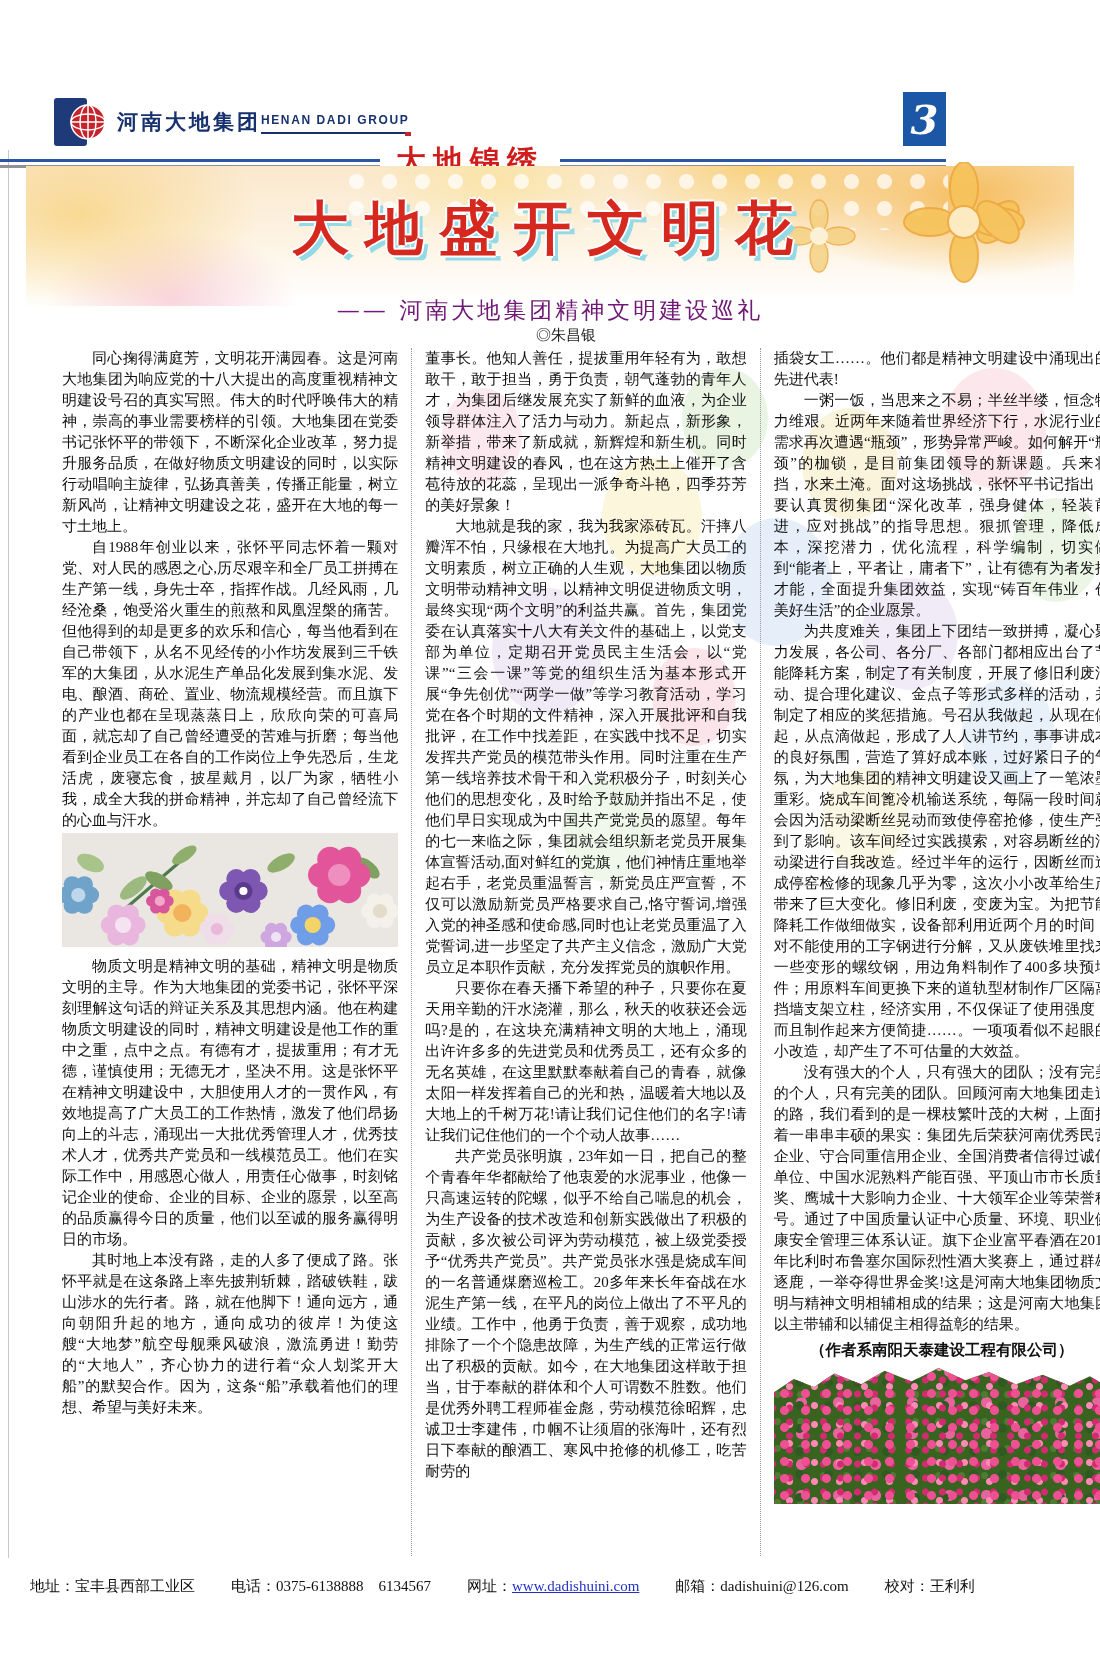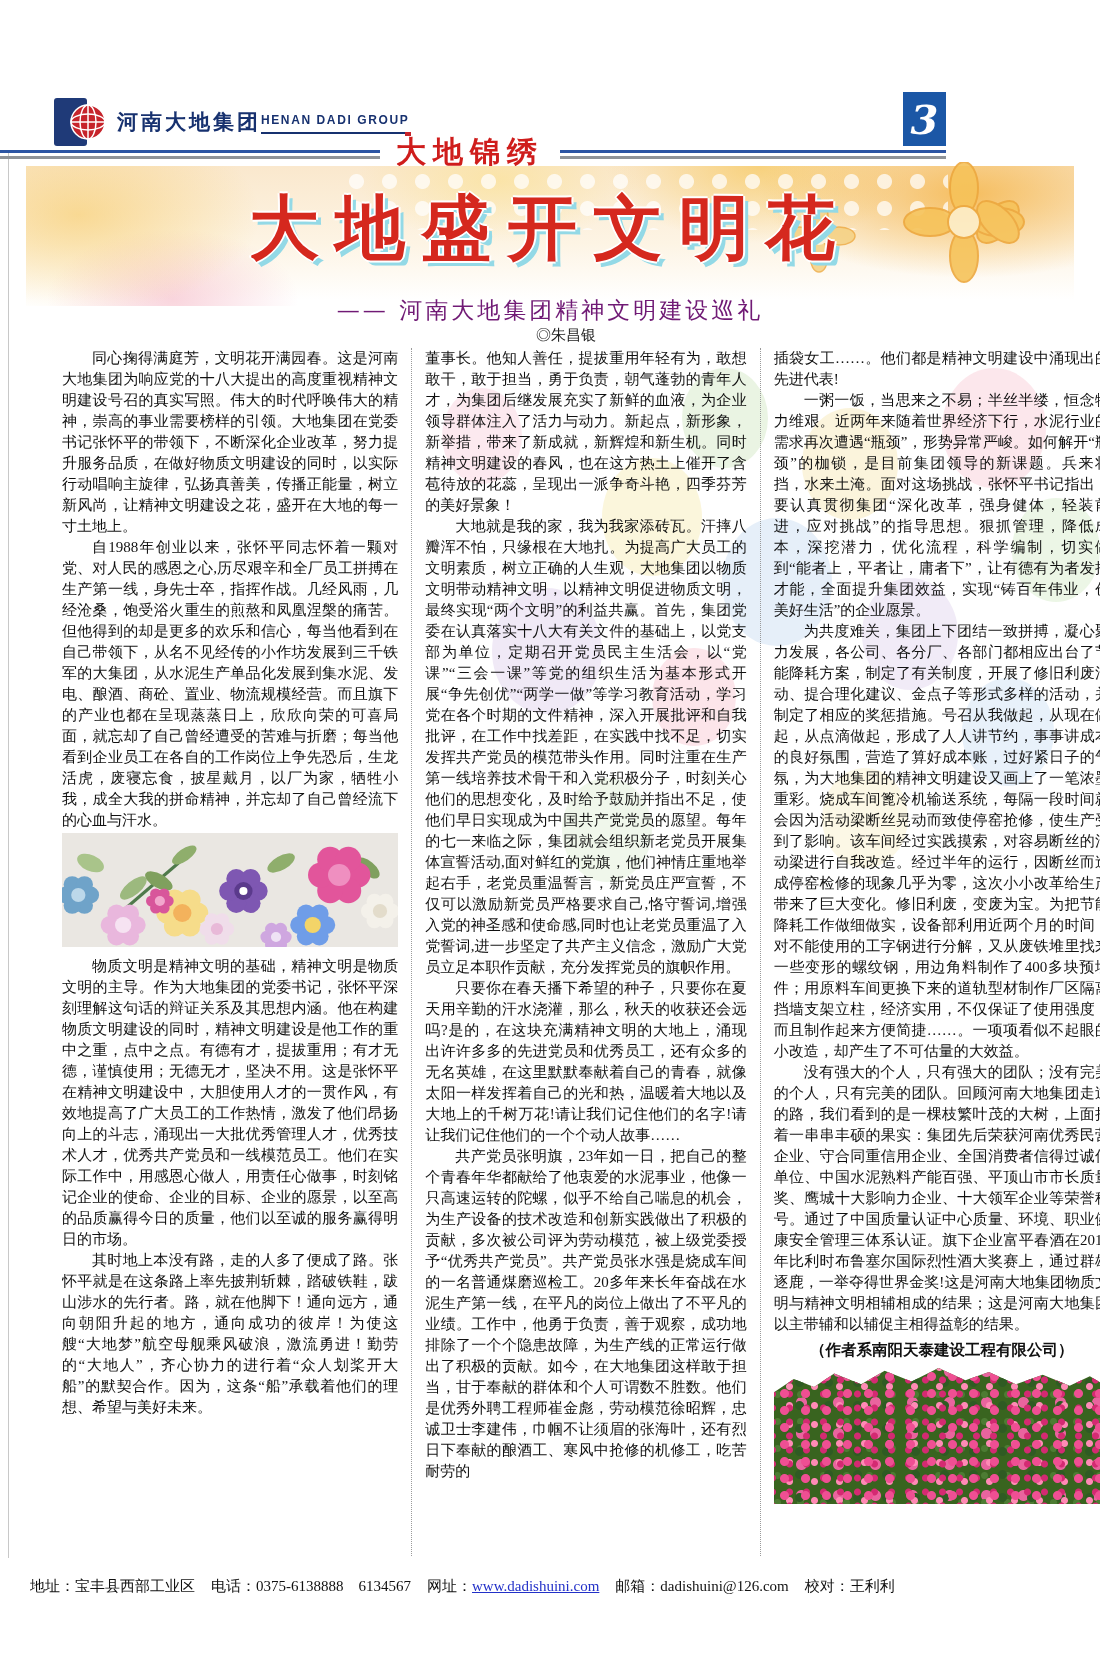--- a/index.html
+++ b/index.html
@@ -18,21 +18,21 @@
              letter-spacing:3px; color:#17316f; line-height:1.15; }
   .logo-en-wrap { position:relative; border-bottom:2px solid #17316f; padding-bottom:2px; }
   .logo-en { font-family:"Liberation Sans",sans-serif; font-weight:bold; font-size:12px;
              letter-spacing:1.6px; color:#17316f; }
   .logo-en-wrap::after { content:""; position:absolute; right:-2px; bottom:-4px; width:6px; height:4px; background:#c6242b; }
 
   .page-num { position:absolute; left:903px; top:92px; width:43px; height:54px; background:#1b57a6;
               color:#fff; display:flex; align-items:center; justify-content:center;
               font-family:"DejaVu Serif",serif; font-style:italic; font-weight:bold; font-size:40px; }
 
-  .rule-row { position:absolute; left:0; top:132px; width:946px; display:flex; align-items:center; }
+  .rule-row { position:absolute; left:0; top:141px; width:946px; display:flex; align-items:center; }
   .double-rule { height:9px; border-top:3px solid #2c55a3; border-bottom:3px solid #8f9398; }
   .double-rule.left { flex:0 0 380px; }
   .double-rule.right { flex:1; }
   .section-title { margin:0 16px; padding-bottom:4px; color:#cf1d1c;
                    font-family:"Liberation Sans",sans-serif; font-weight:bold; font-size:30px; letter-spacing:7px; }
 
   
   .banner { position:absolute; left:26px; top:166px; width:1048px; height:140px; overflow:visible;
     background:
       radial-gradient(ellipse 300px 120px at 90% 20%, rgba(244,178,66,.80), rgba(244,178,66,0) 70%),
@@ -40,21 +40,21 @@
       radial-gradient(ellipse 260px 140px at 5% 35%,  rgba(246,198,88,.55), rgba(246,198,88,0) 70%),
       radial-gradient(ellipse 180px 100px at 14% 95%, rgba(240,150,170,.40), rgba(240,150,170,0) 70%),
       radial-gradient(ellipse 200px 90px at 45% 10%,  rgba(250,225,150,.70), rgba(250,225,150,0) 70%),
       linear-gradient(to bottom, #fae8cd 0%, #fdf4e4 55%, #ffffff 96%);
   }
   .bokeh-dots { position:absolute; left:30%; top:2px; width:58%; height:62px; opacity:.8;
     background-image: radial-gradient(circle, rgba(255,255,255,.9) 0 7px, rgba(255,255,255,0) 8px);
     background-size:33px 27px; }
   .daisy { position:absolute; }
   .banner-title { position:relative; z-index:2; margin-top:14px; text-align:center;
-    font-family:"DejaVu Serif",serif; font-weight:bold; font-size:70px; line-height:96px;
+    font-family:"DejaVu Serif",serif; font-weight:bold; font-size:58px; line-height:96px;
     letter-spacing:16px; color:#d5281e;
     text-shadow:-2px 0 #fff, 0 -2px #fff, 2px 0 #fff, 0 2px #fff, 5px 5px 0 #93d9e6; }
   .banner-subtitle { position:absolute; left:0; top:295px; width:100%; text-align:center;
     font-size:23px; letter-spacing:3px; color:#701a75; font-family:"DejaVu Serif",serif; }
   .banner-author { position:absolute; left:16px; top:326px; width:100%; text-align:center;
     font-size:15px; color:#222; }
 
   
   .columns { position:absolute; left:26px; top:348px; width:1048px; height:1208px; display:flex;margin-left:36px; }
   .balloons { position:absolute; inset:0; z-index:0; pointer-events:none; }
@@ -78,21 +78,21 @@
       radial-gradient(circle, #ff8ab5 0 3px, rgba(0,0,0,0) 4px),
       radial-gradient(circle, #2f5b23 0 4px, rgba(0,0,0,0) 5px),
       radial-gradient(circle, #4d7c33 0 3px, rgba(0,0,0,0) 4px),
       radial-gradient(circle, #e9649e 0 5px, rgba(0,0,0,0) 6px);
     background-size:21px 17px, 17px 14px, 25px 19px, 29px 23px, 23px 27px, 37px 31px;
     background-position:0 0, 7px 5px, 3px 9px, 11px 3px, 15px 13px, 9px 19px;
     clip-path:polygon(0% 18%, 6% 8%, 12% 14%, 18% 4%, 26% 12%, 33% 2%, 41% 10%, 49% 0%,
                       57% 9%, 64% 3%, 72% 12%, 80% 5%, 88% 13%, 94% 6%, 100% 15%, 100% 100%, 0% 100%); }
 
   
-  .footer { position:absolute; left:30px; top:1577px; width:1044px; display:flex; gap:16px;
+  .footer { position:absolute; left:30px; top:1577px; width:1044px; display:flex; gap:36px;
             font-size:15px; color:#101010; white-space:nowrap; }
   .footer a { color:#2230c8; text-decoration:underline; }
 </style>
 </head>
 <body>
 
 <div class="page">
   <div class="left-edge"></div>
 
   <div class="masthead-logo">

